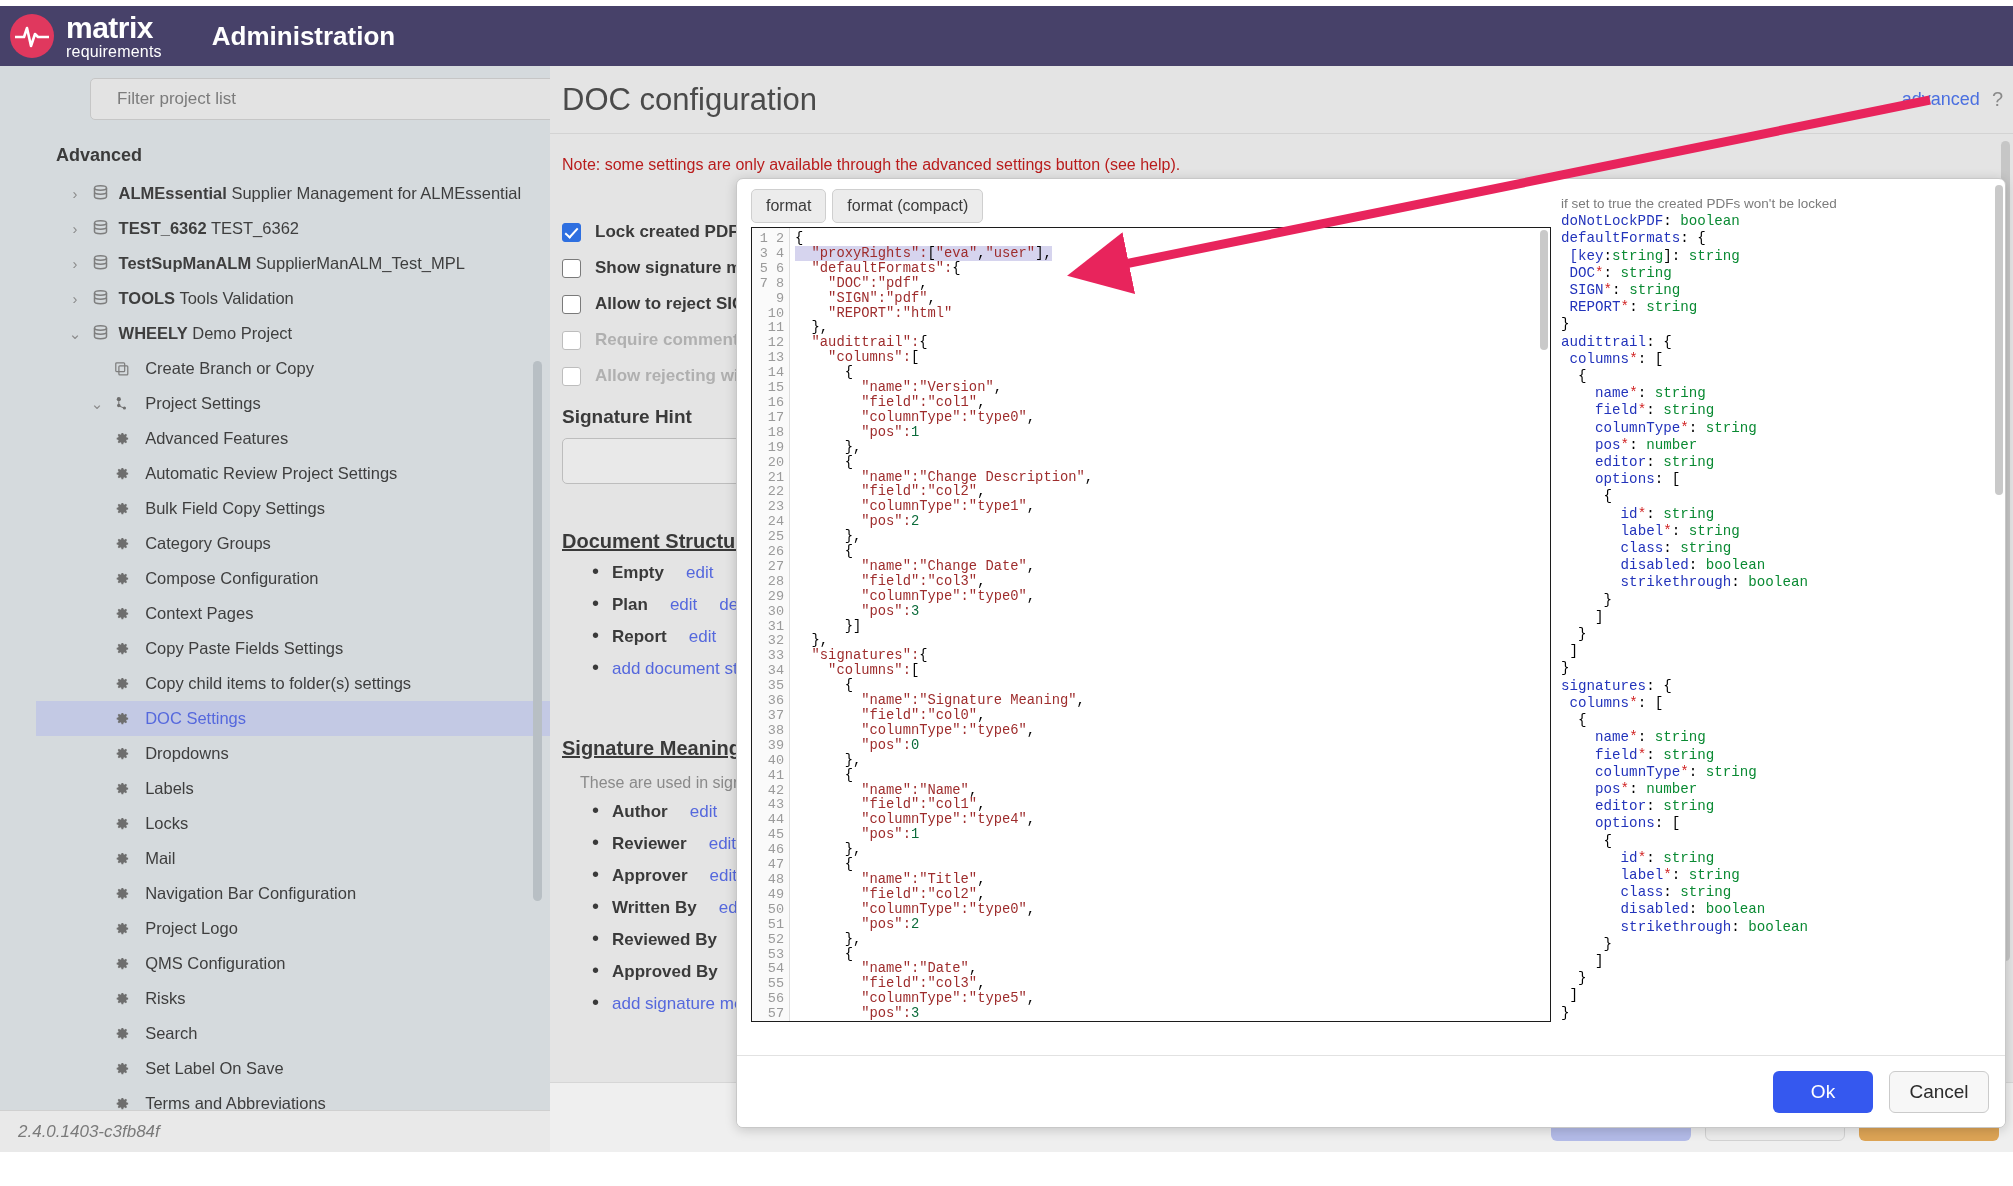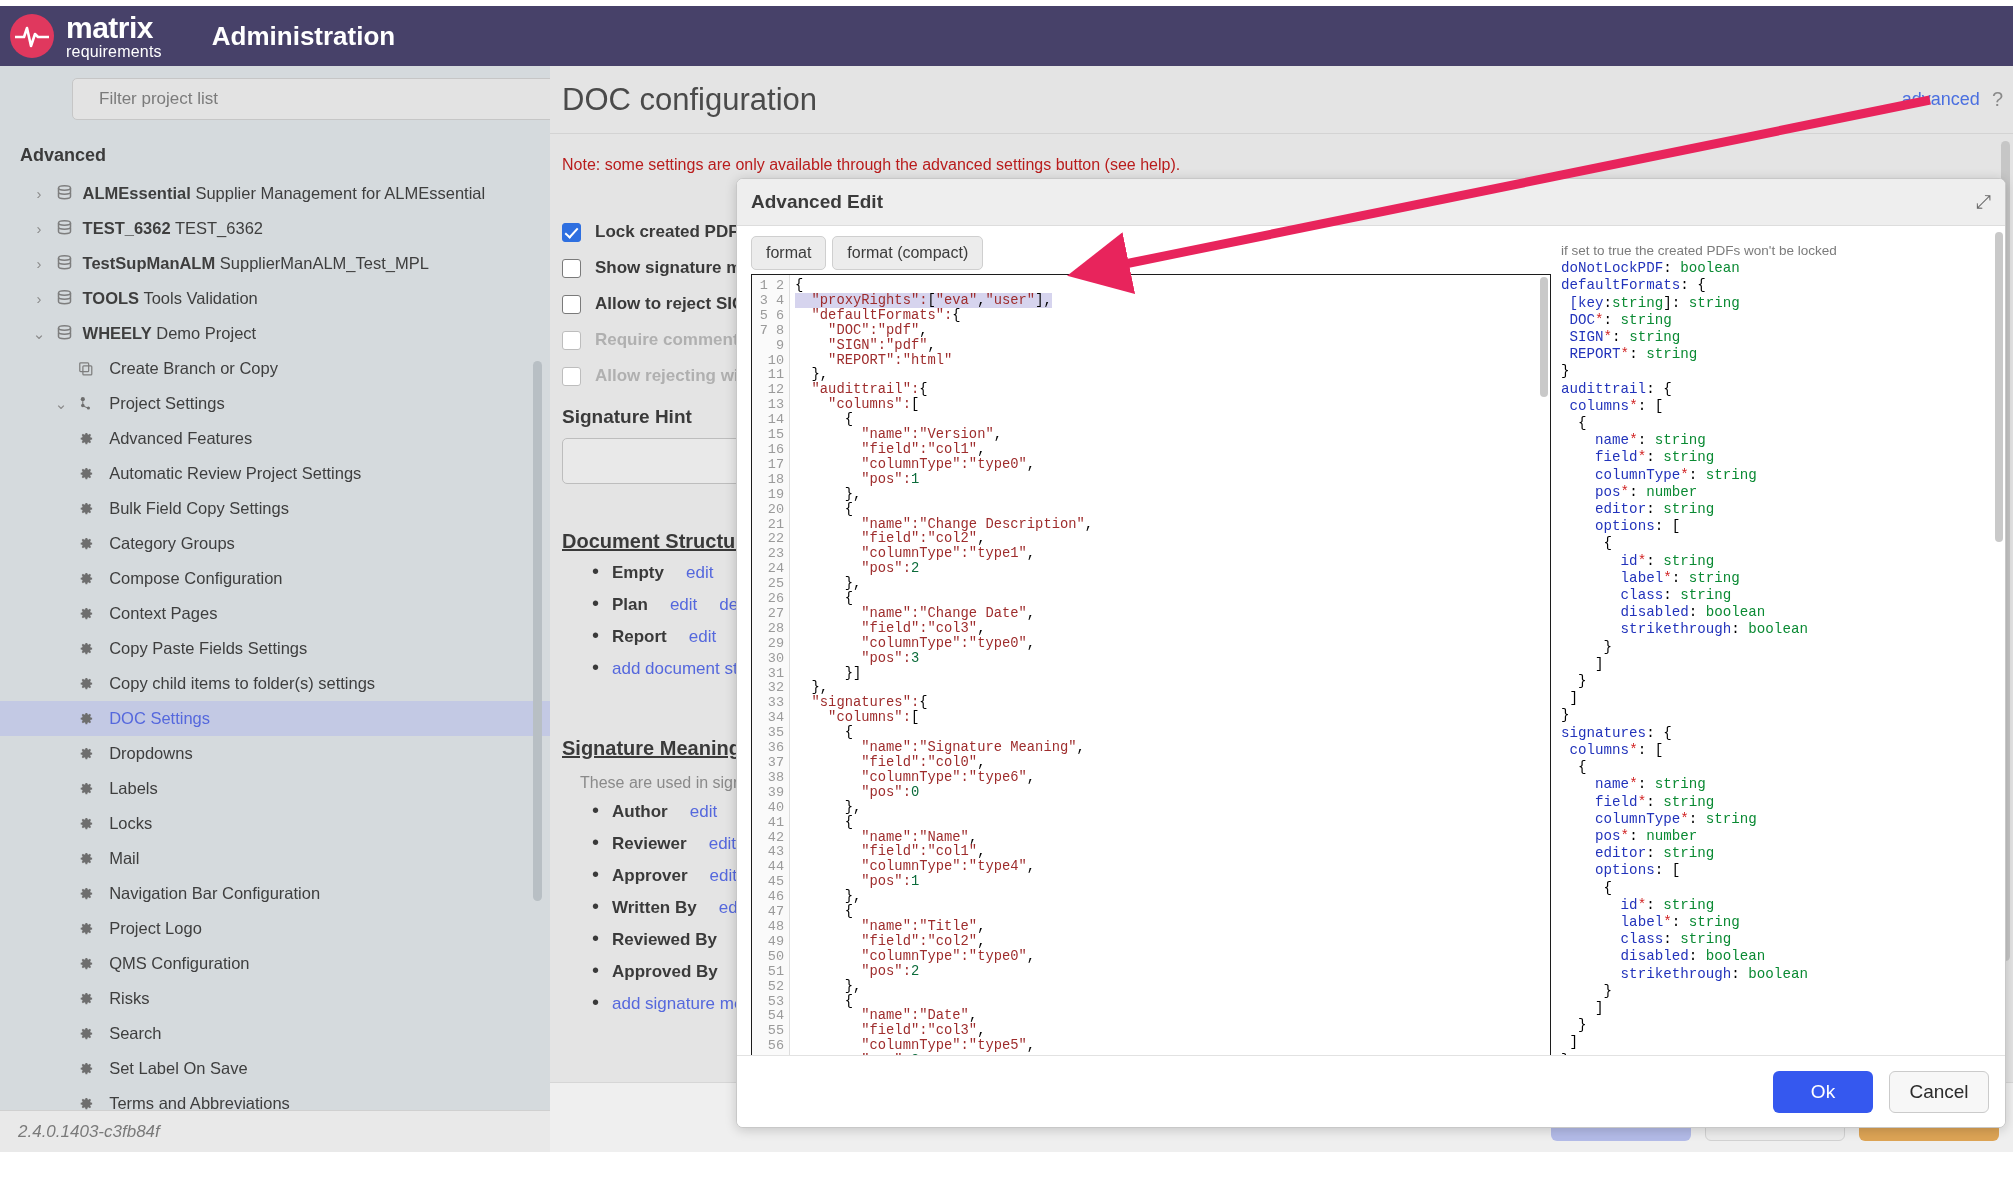--- a/index.html
+++ b/index.html
@@ -26,21 +26,21 @@
   .logo-text .l1 { font-size:30px; font-weight:700; letter-spacing:-0.5px; display:block; }
   .logo-text .l2 { font-size:16px; display:block; margin-top:1px; letter-spacing:0.2px;}
   .app-title {
     margin-left:50px; color:#fff; font-size:26px; font-weight:700;
   }
   .topbar-right { margin-left:auto; margin-right:12px; color:#cfcada; font-size:20px; }
 
   
   .sidebar {
     position:absolute; left:0; top:66px; width:644px; height:1086px;
-    background:#d5dadd; overflow:hidden;
+    background:#d5dadd; overflow:hidden;padding-left:36px;
   }
   .filter-box {
     margin:12px auto 0 auto; width:500px; height:42px;
     background:#e3e3e3; border:1px solid #c6c6c6; border-radius:5px;
     display:flex; align-items:center; padding-left:26px;
     color:#7b7b7b; font-size:17px;
   }
   .contents-title {
     margin:25px 0 6px 20px; font-size:18px; font-weight:700; color:#3b3b3b;
   }
@@ -554,24 +554,20 @@
     <div class="main-scroll"></div>
 
     <div class="footer">
       <div class="btn btn-save">Save</div>
       <div class="btn btn-cancel-f">Cancel</div>
       <div class="btn btn-help">Help ∧</div>
     </div>
   </div>
 
   <div class="modal">
-    <div class="modal-head">
-      <span class="modal-title">Advanced Edit</span>
-      <span class="modal-expand">⤢</span>
-    </div>
 
     <div class="modal-body">
       <div class="editor-col">
         <div class="tabs">
           <div class="tab">format</div>
           <div class="tab">format (compact)</div>
         </div>
         <div class="code-pane">
           <div class="gutter" id="gutter">1
 2

